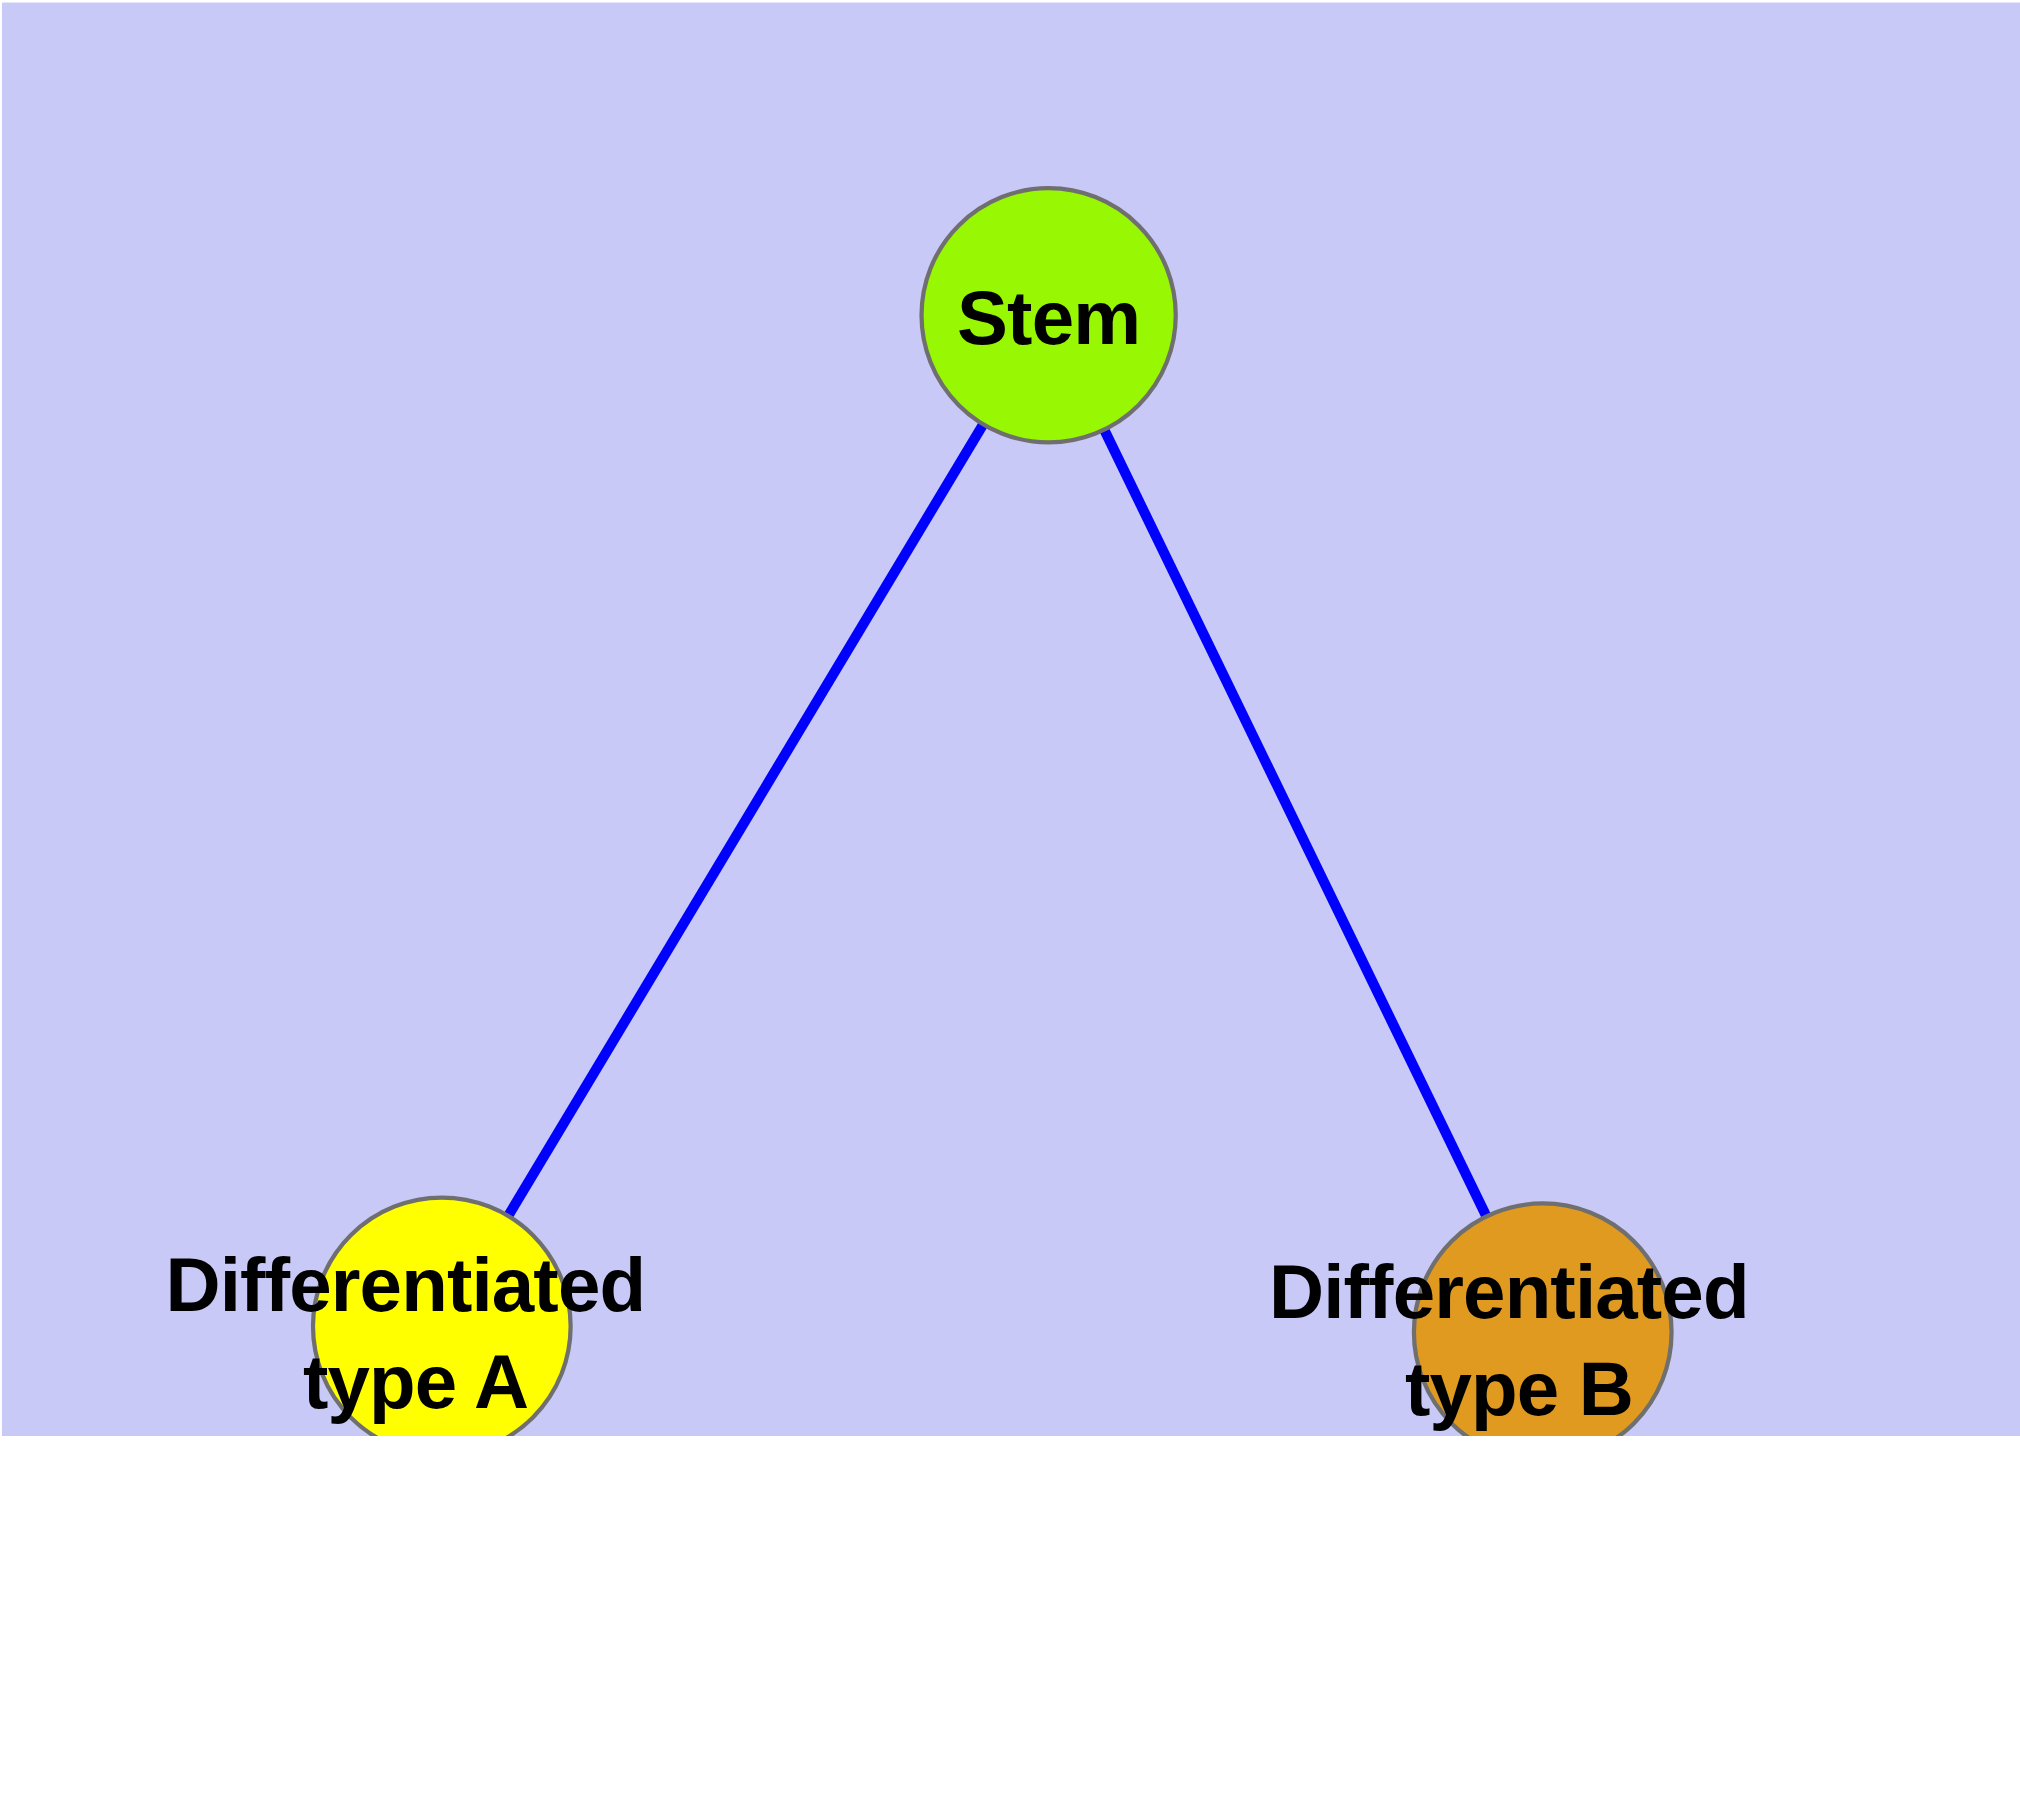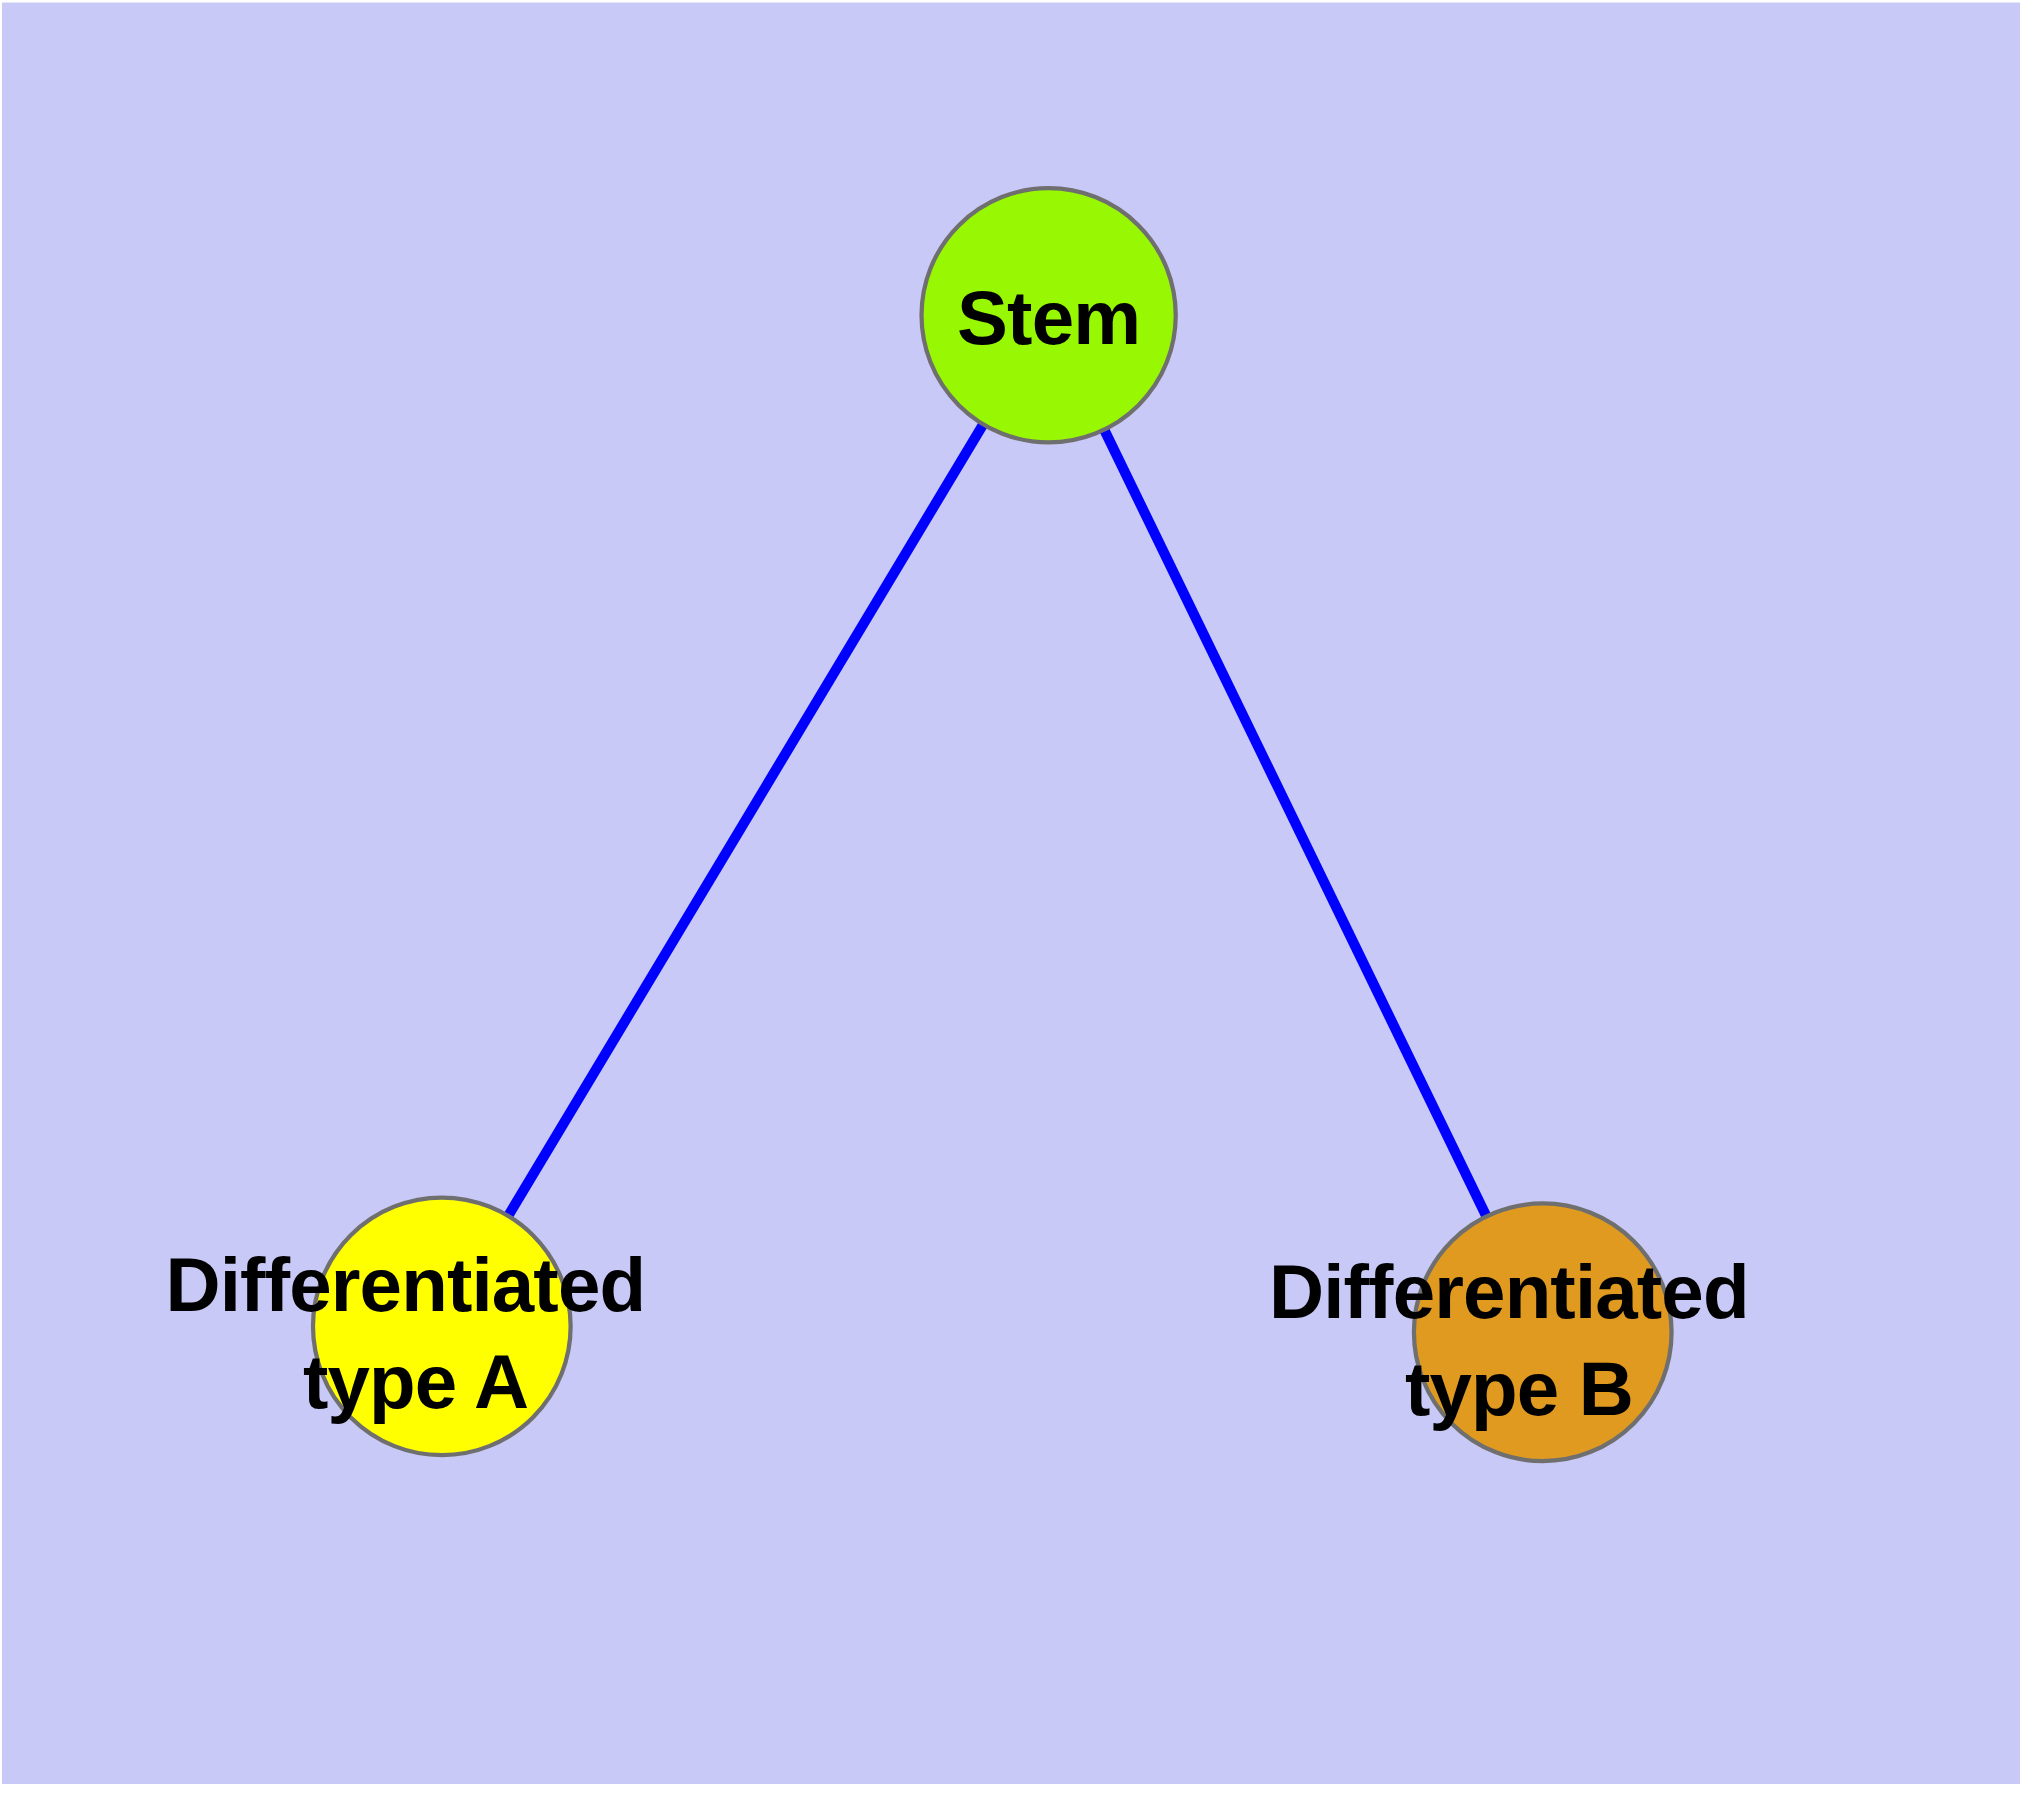--- a/index.html
+++ b/index.html
@@ -3,21 +3,21 @@
 <meta charset="utf-8">
 <style>
   html, body {
     margin: 0;
     padding: 0;
     background: #FFFFFF;
   }
   #stage {
     position: relative;
     width: 2021px;
-    height: 1784px;
+    height: 1436px;
     background: #FFFFFF;
     overflow: hidden;
   }
   svg {
     position: absolute;
     top: 0;
     left: 0;
     display: block;
   }
   .node-label {

